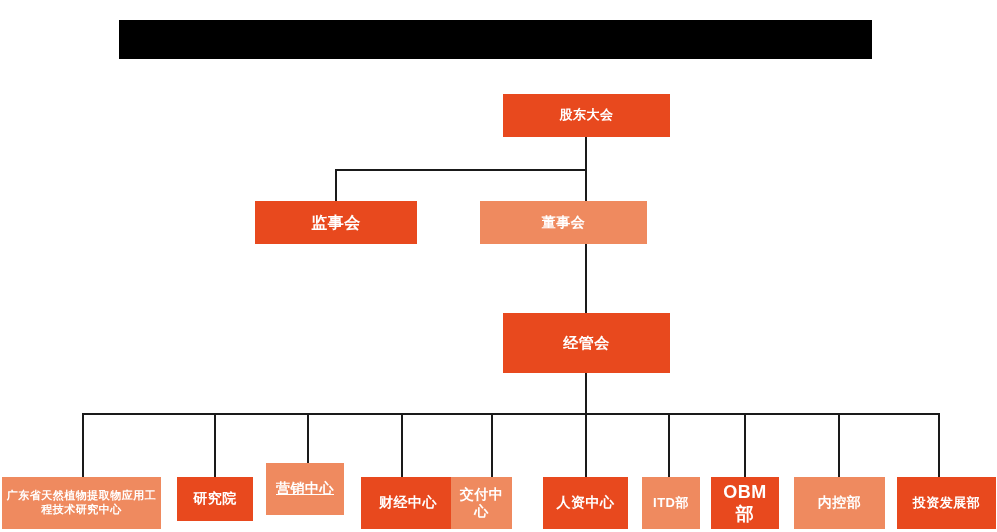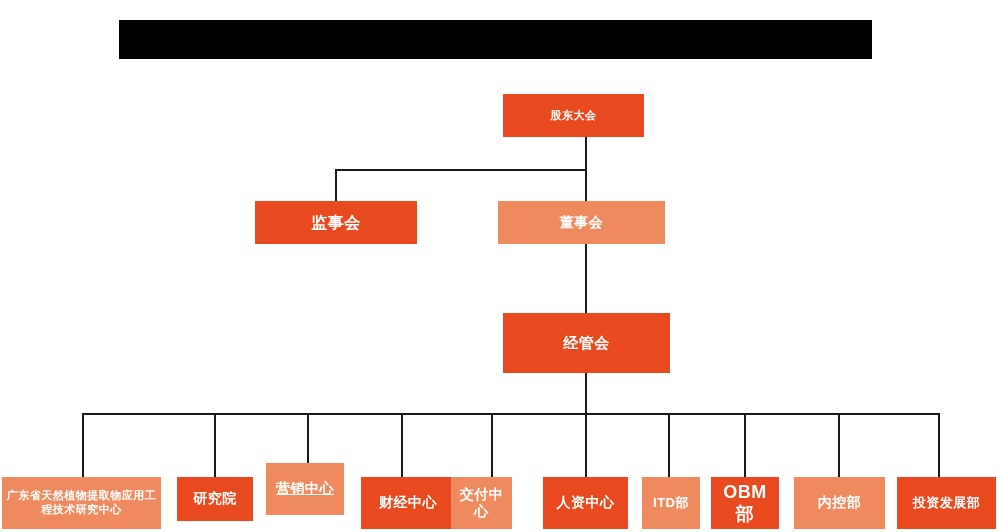--- a/index.html
+++ b/index.html
@@ -78,29 +78,29 @@
   <div class="conn v" style="left:214px; top:413px; height:64px;"></div>
   <div class="conn v" style="left:307px; top:413px; height:64px;"></div>
   <div class="conn v" style="left:401px; top:413px; height:64px;"></div>
   <div class="conn v" style="left:491px; top:413px; height:64px;"></div>
   <div class="conn v" style="left:585px; top:413px; height:64px;"></div>
   <div class="conn v" style="left:668px; top:413px; height:64px;"></div>
   <div class="conn v" style="left:744px; top:413px; height:64px;"></div>
   <div class="conn v" style="left:838px; top:413px; height:64px;"></div>
   <div class="conn v" style="left:938px; top:413px; height:64px;"></div>
 
-  <div class="org-box dark" style="left:503px; top:94px; width:141px; height:43px; font-size:11px;">
+  <div class="org-box dark" style="left:503px; top:94px; width:167px; height:43px; font-size:13px;">
     <span class="label">股东大会</span>
   </div>
 
   <div class="org-box dark" style="left:255px; top:201px; width:162px; height:43px; font-size:16px;">
     <span class="label">监事会</span>
   </div>
 
-  <div class="org-box light" style="left:498px; top:201px; width:167px; height:43px; font-size:14px;">
+  <div class="org-box light" style="left:480px; top:201px; width:167px; height:43px; font-size:14px;">
     <span class="label">董事会</span>
   </div>
 
   <div class="org-box dark" style="left:503px; top:313px; width:167px; height:60px; font-size:15px;">
     <span class="label">经管会</span>
   </div>
 
   <div class="org-box light" style="left:2px; top:477px; width:159px; height:52px; font-size:11px;">
     <span class="label">广东省天然植物提取物应用工程技术研究中心</span>
   </div>

